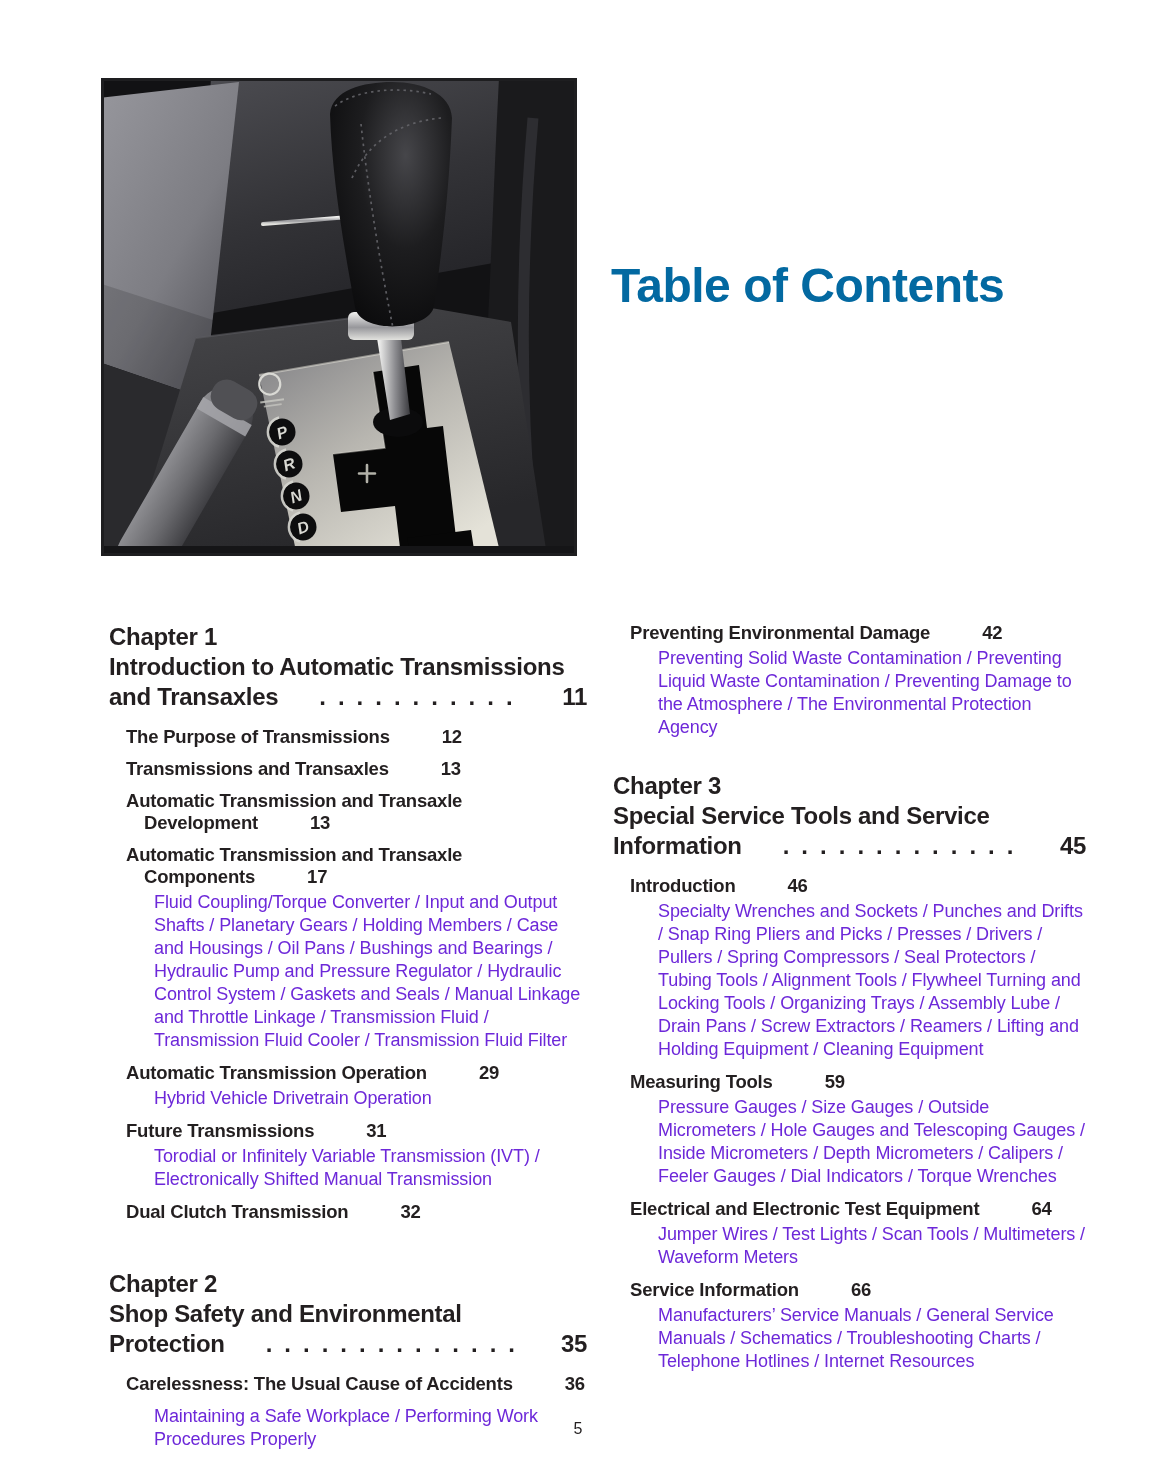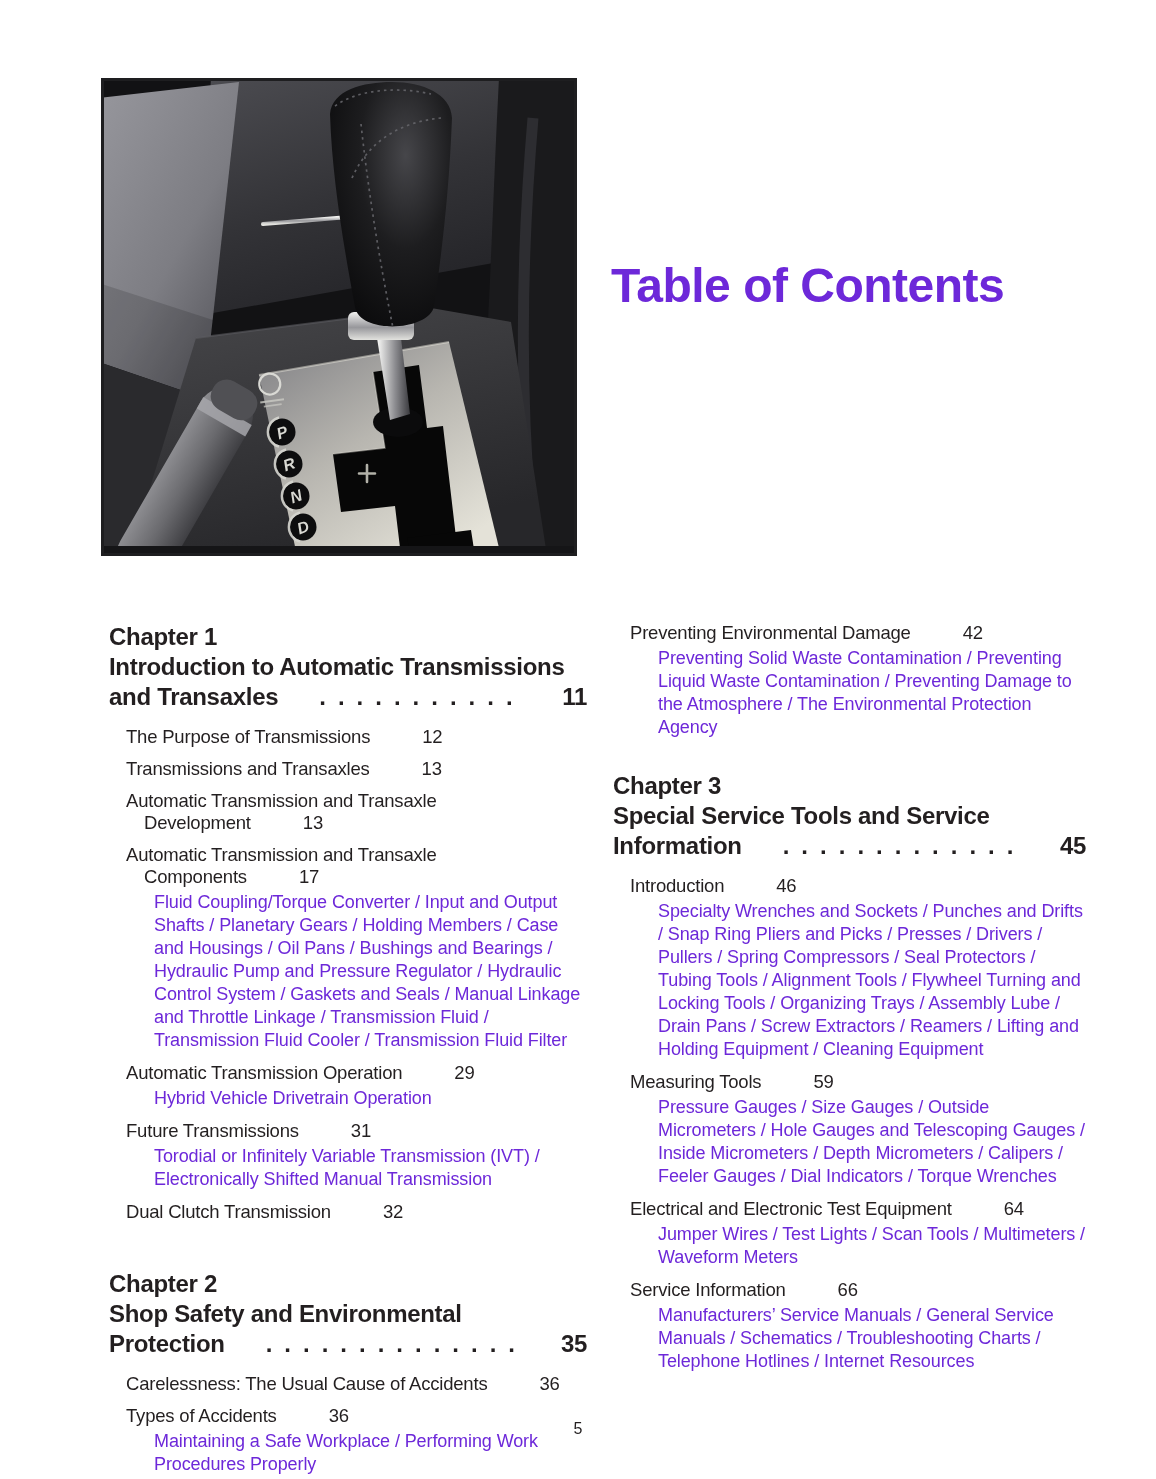--- a/index.html
+++ b/index.html
@@ -7,35 +7,35 @@
     width:1156px;height:1479px;position:relative;overflow:hidden;
     background:#ffffff;color:#231f20;
     font-family:"Liberation Sans", sans-serif;
     -webkit-font-smoothing:antialiased;
   }
   .photo{position:absolute;left:101px;top:78px;width:476px;height:478px;}
   .photo svg{display:block;width:100%;height:100%;}
   .doc-title{
     position:absolute;left:611px;top:258px;
     font-size:48px;font-weight:bold;letter-spacing:-0.5px;
-    color:#6d28d9;white-space:nowrap;
+    color:#0369a1;white-space:nowrap;
   }
   .col{position:absolute;top:622px;}
   .col-left{left:109px;width:478px;}
   .col-right{left:613px;width:473px;}
 
   .ch-label,.ch-line{font-size:24px;font-weight:bold;line-height:30px;letter-spacing:-0.3px;}
   .ch-last{display:flex;align-items:baseline;font-size:24px;font-weight:bold;line-height:30px;letter-spacing:-0.3px;gap:32px;}
   .lead{flex:1;overflow:hidden;white-space:nowrap;margin:0 4px 0 9px;}
   .lead::after{content:"..................................................";letter-spacing:12px;font-weight:bold;font-size:24px;}
   .ch-page{font-weight:bold;}
 
   .entries{margin-top:14px;}
   .entry{margin-bottom:10px;}
-  .e-line{font-size:18.5px;font-weight:normal;line-height:22px;padding-left:17px;letter-spacing:-0.2px;}
+  .e-line{font-size:18.5px;font-weight:bold;line-height:22px;padding-left:17px;letter-spacing:-0.2px;}
   .e-cont{padding-left:35px;}
   .e-page{margin-left:52px;}
   .sub{font-size:18px;line-height:23px;color:#6d28d9;margin:3px 0 0 45px;letter-spacing:-0.1px;font-weight:400;}
 
   .chapter-gap{margin-top:46px;}
   .chapter-gap-right{margin-top:32px;}
 
   .folio{position:absolute;top:1420px;left:0;width:1156px;text-align:center;font-size:16px;color:#231f20;}
 </style>
 </head>
@@ -201,21 +201,20 @@
       <span>Protection</span>
       <span class="lead"></span>
       <span class="ch-page">35</span>
     </div>
 
     <div class="entries">
       <div class="entry">
         <div class="e-line"><span>Carelessness: The Usual Cause of Accidents</span><span class="e-page">36</span></div>
       </div>
       <div class="entry">
-        <div class="e-line"><span>Types of Accidents</span><span class="e-page">36</span></div>
         <div class="sub">Maintaining a Safe Workplace / Performing Work Procedures Properly</div>
       </div>
     </div>
   </section>
 </div>
 
 <div class="col col-right">
 
   <section>
     <div class="entry">

